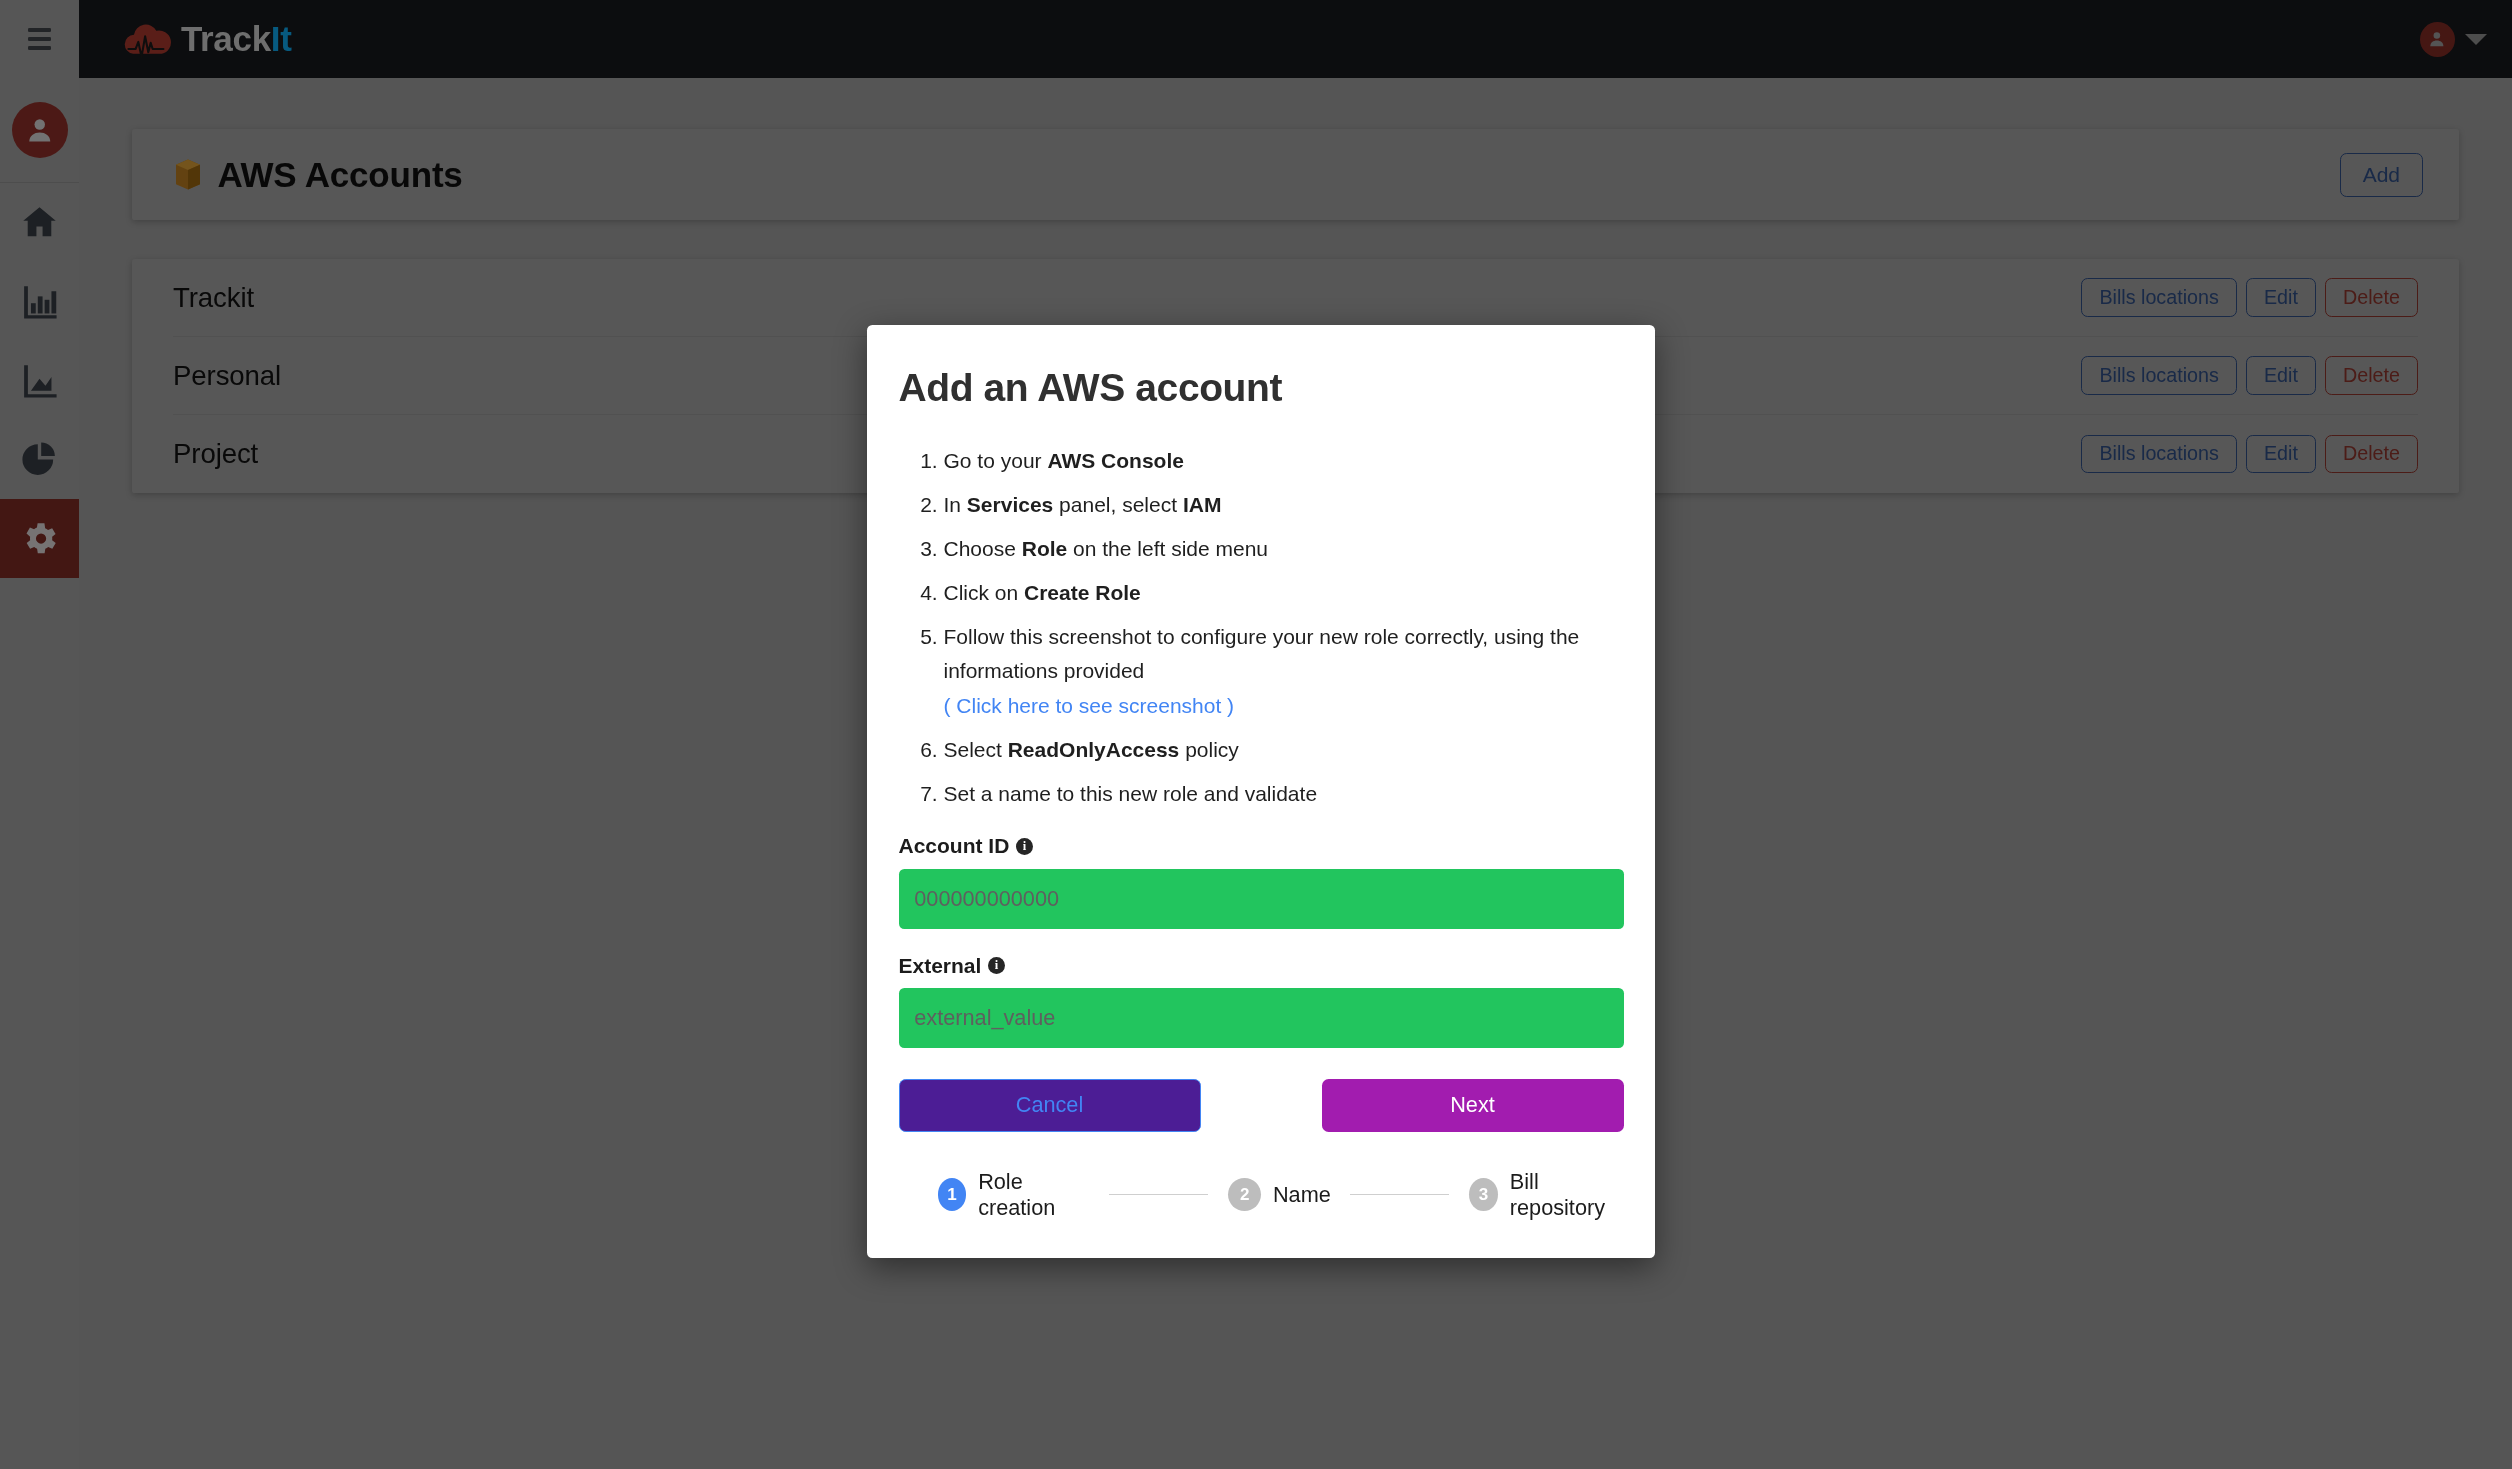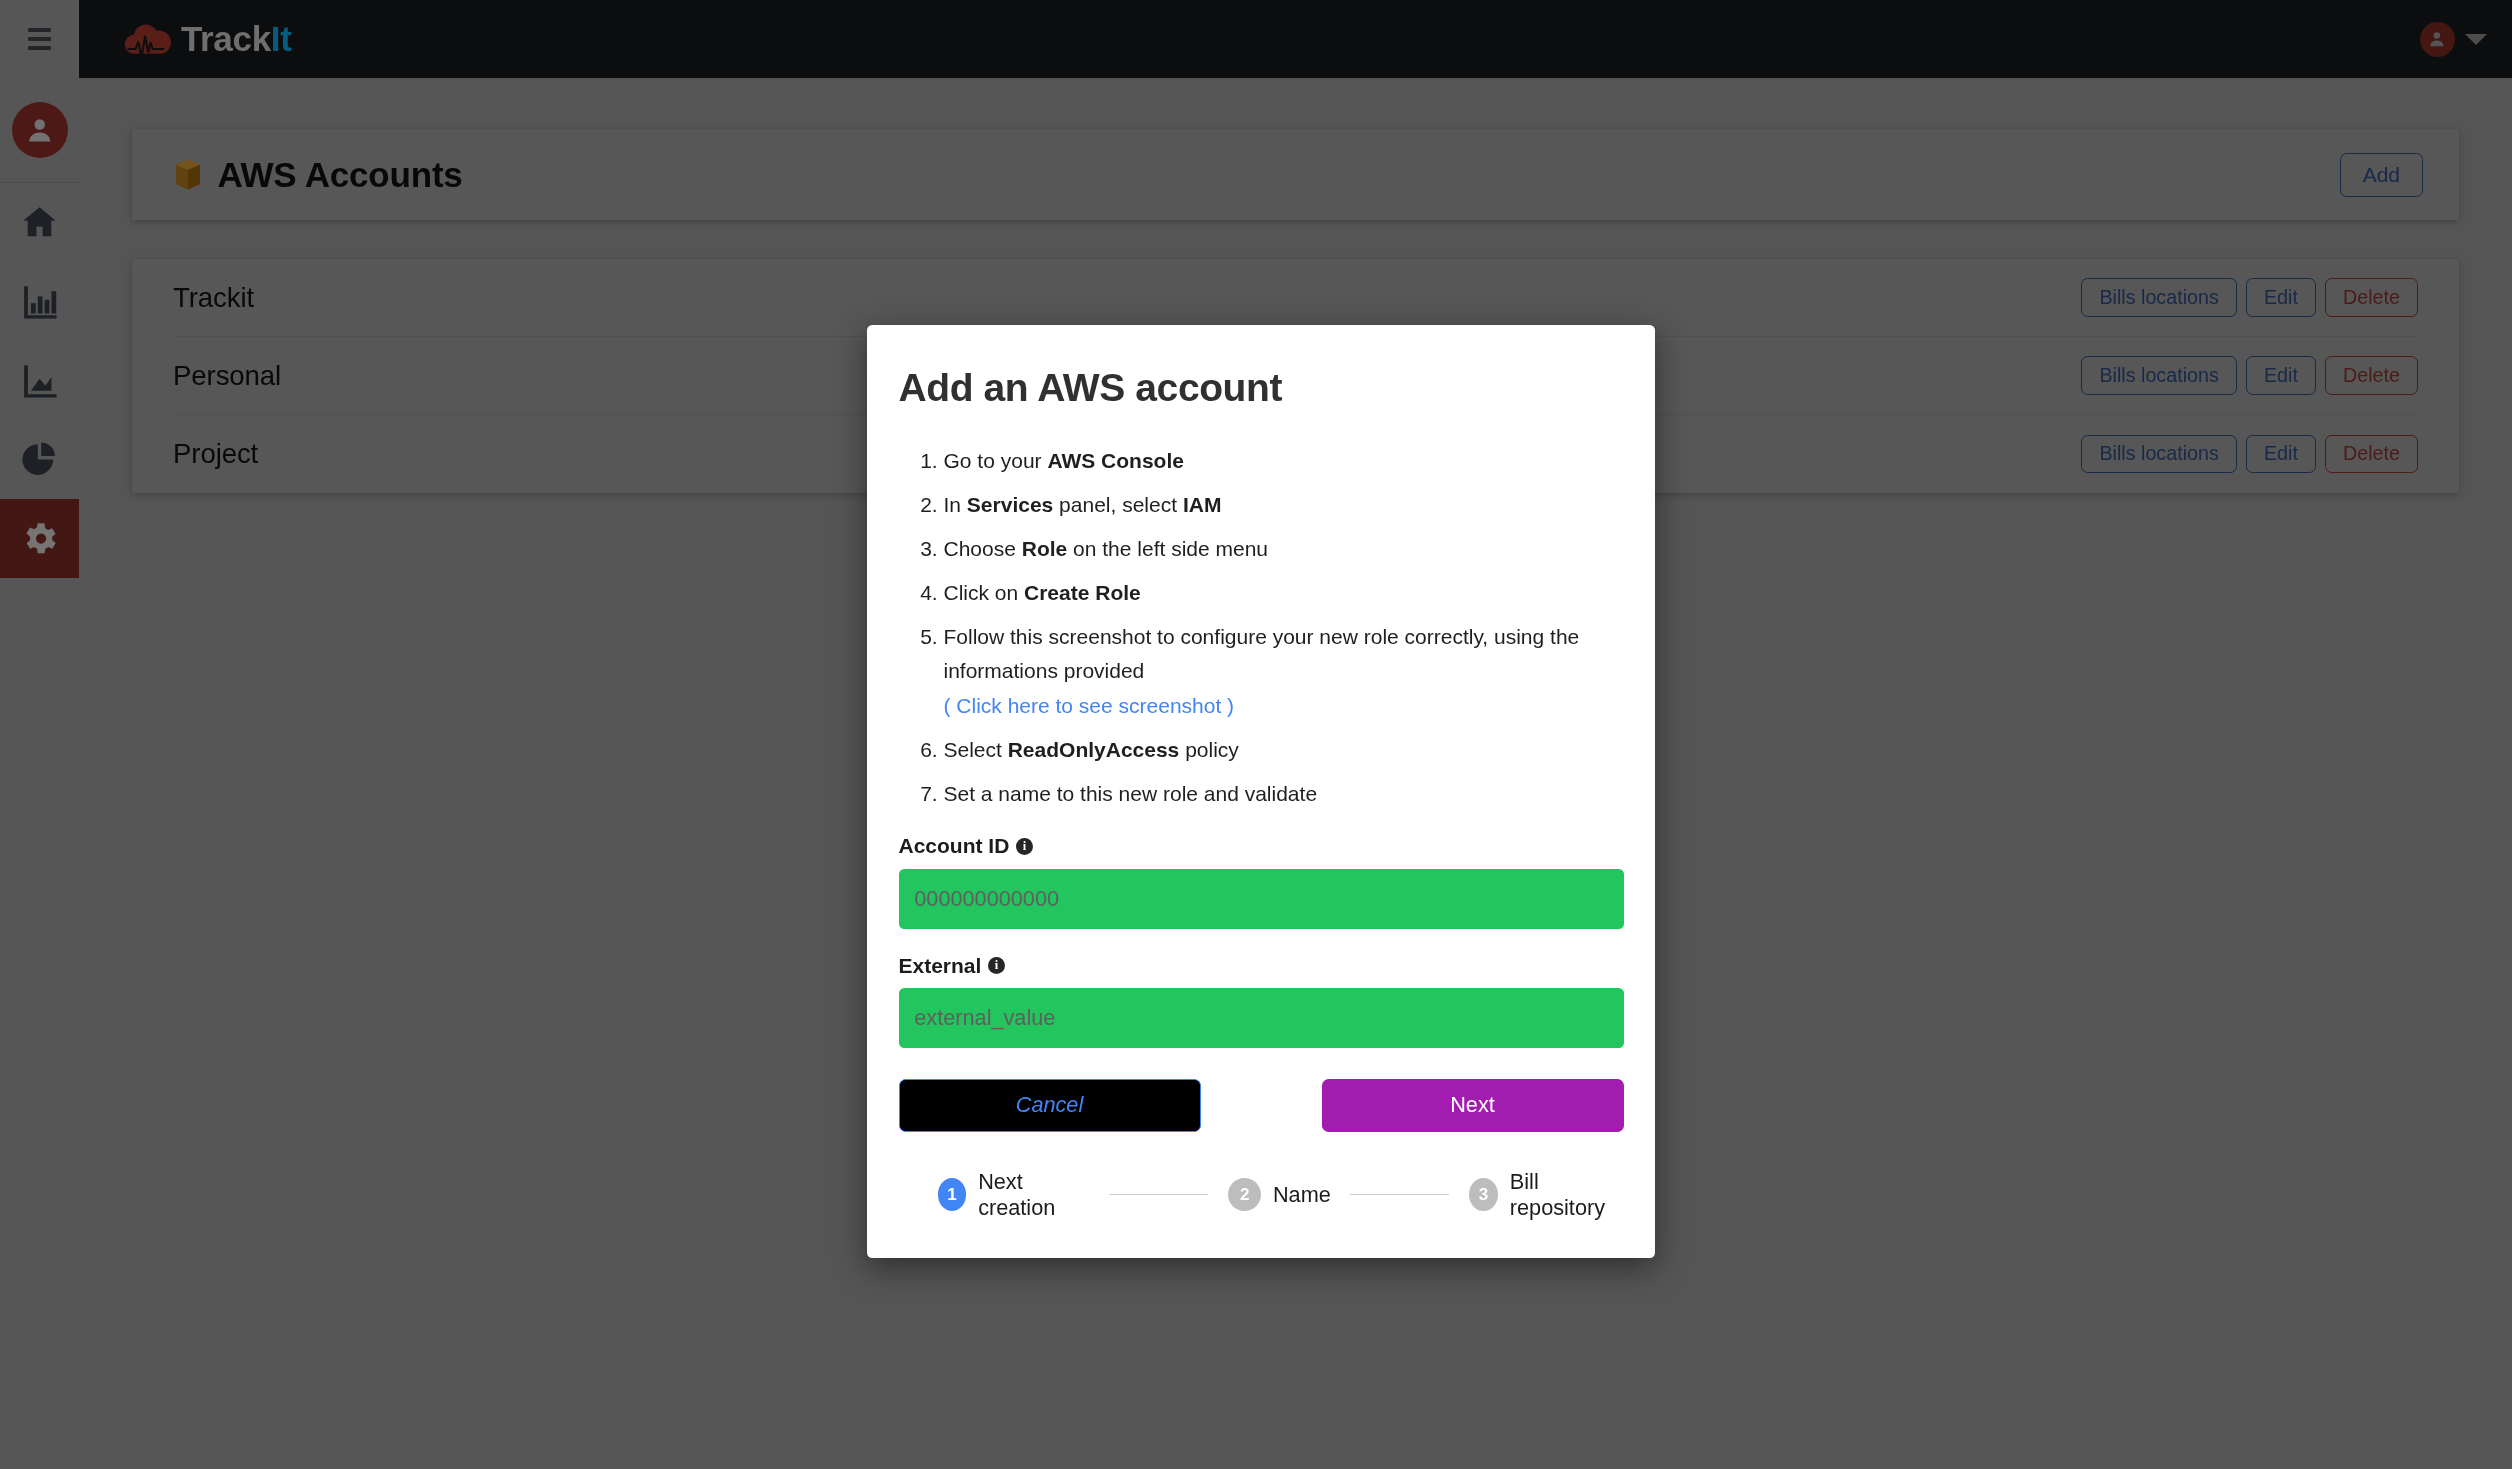--- a/index.html
+++ b/index.html
@@ -282,24 +282,23 @@
   .btn-cancel, .btn-next {
     width: 302px;
     height: 53px;
     border-radius: 6.6px;
     font-size: 21.7px;
     font-family: inherit;
     cursor: pointer;
     line-height: 1;
   }
   .btn-cancel {
-    background: #000000;
+    background: #4c1d95;
     border: 1.3px solid #4285f4;
     color: #4285f4;
-    font-style: italic;
   }
   .btn-next {
     background: #a21caf;
     border: none;
     color: #fff;
   }
 
   .stepper {
     display: flex;
     align-items: center;
@@ -505,21 +504,21 @@
     <input class="text-input" type="text" placeholder="external_value" style="">
 
     <div class="modal-actions">
       <button class="btn-cancel">Cancel</button>
       <button class="btn-next">Next</button>
     </div>
 
     <div class="stepper">
       <div class="step active">
         <div class="step-circle">1</div>
-        <div class="step-label">Next creation</div>
+        <div class="step-label">Role creation</div>
       </div>
       <div class="step-line"></div>
       <div class="step">
         <div class="step-circle">2</div>
         <div class="step-label">Name</div>
       </div>
       <div class="step-line"></div>
       <div class="step">
         <div class="step-circle">3</div>
         <div class="step-label">Bill repository</div>

